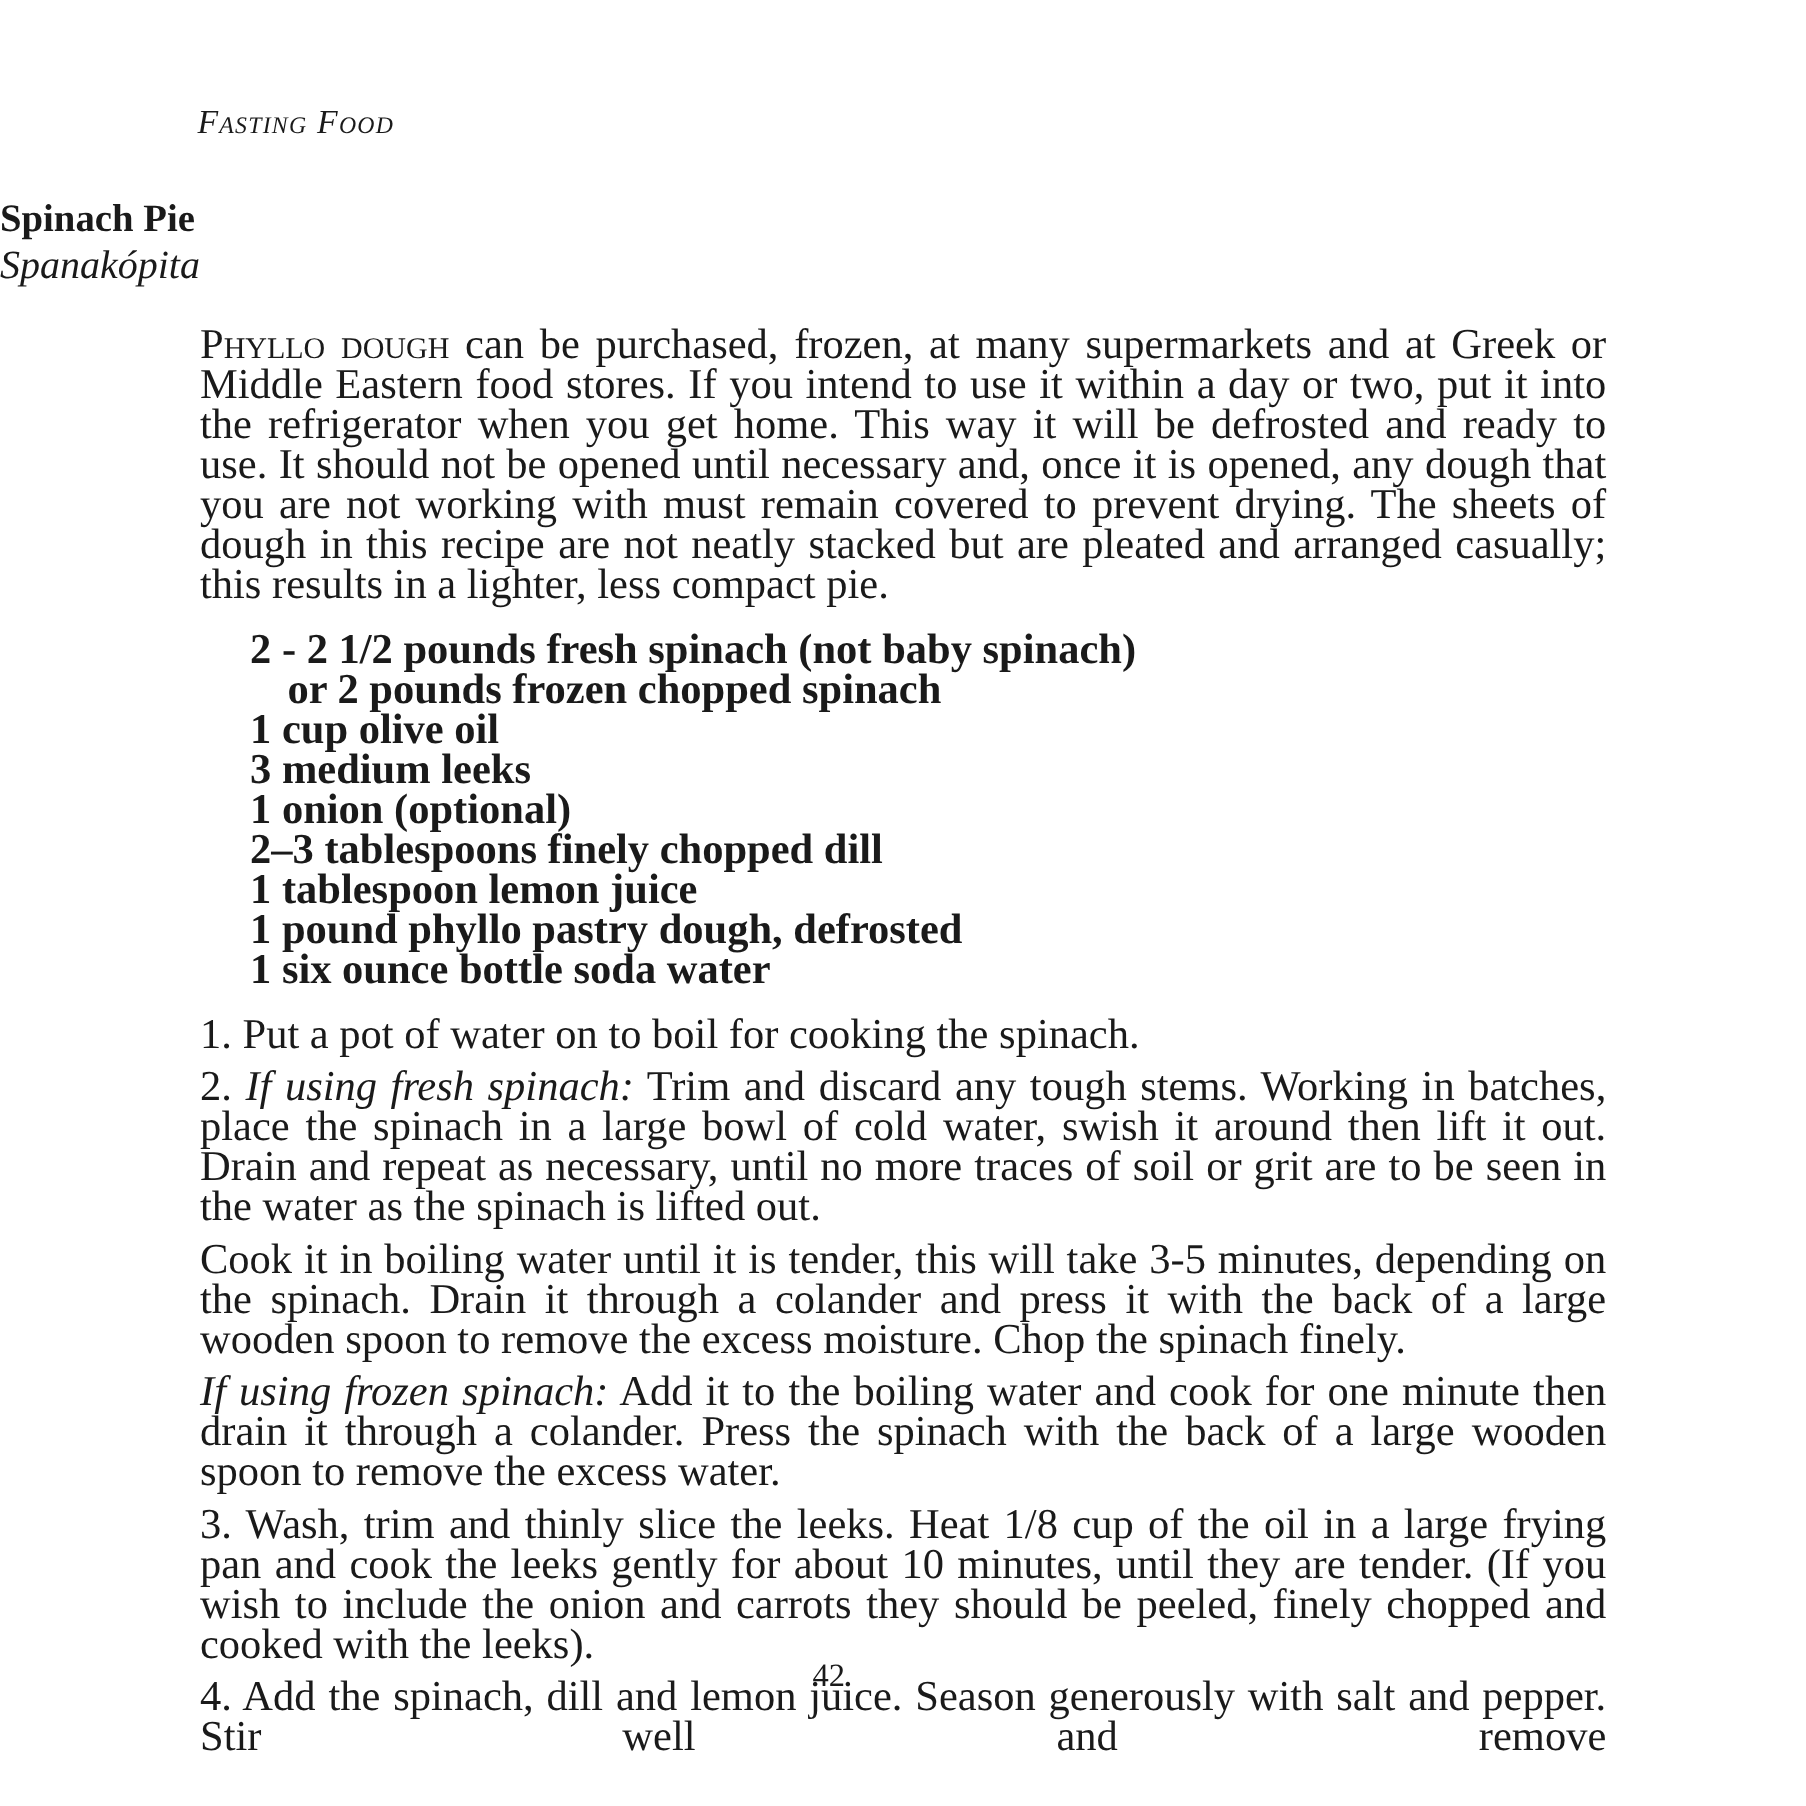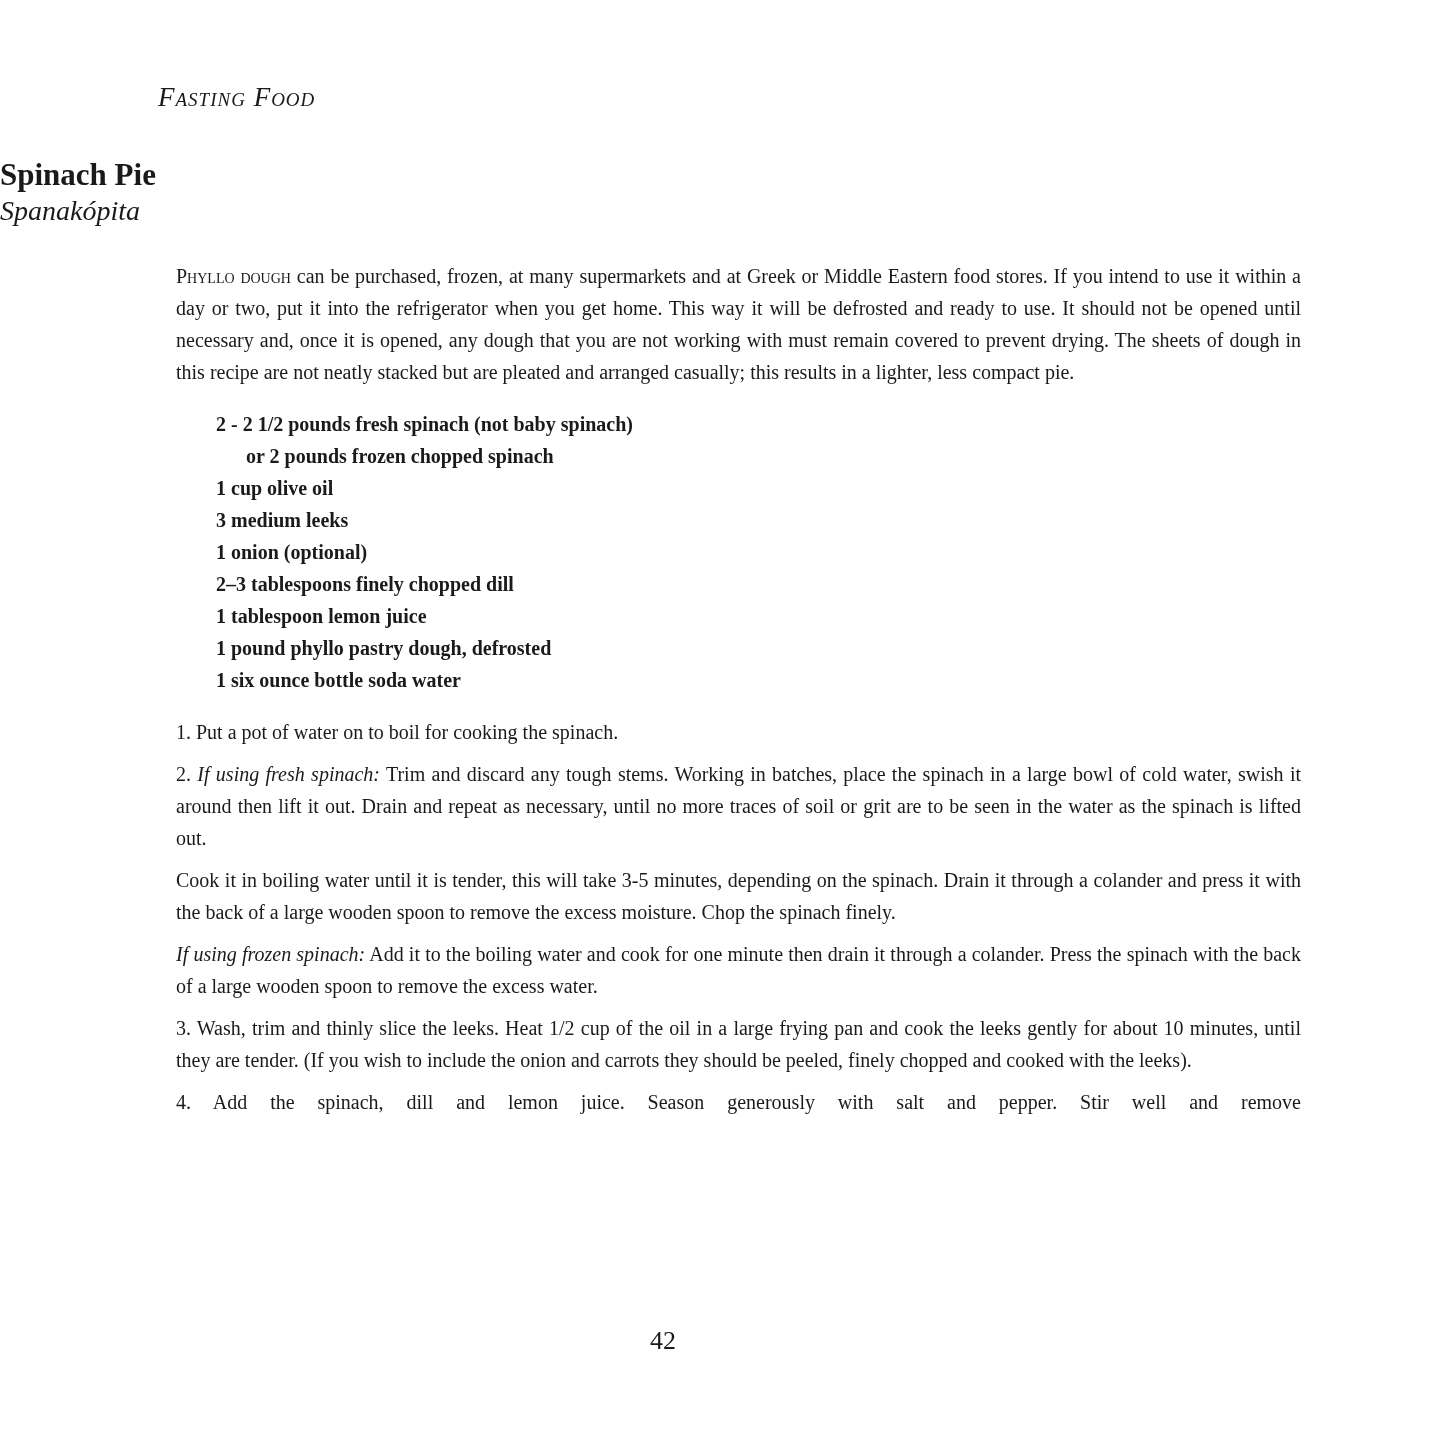--- a/index.html
+++ b/index.html
@@ -32,33 +32,32 @@
       top: 156px;
       text-align: left;
     }
     .recipe-title {
       font-size: 31px;
       font-weight: bold;
       margin: 0;
       line-height: 38px;
     }
     .recipe-subtitle {
-      font-size: 28px;
+      font-size: 32px;
       font-style: italic;
       margin: 2px 0 0 0;
       line-height: 30px;
     }
     .content {
       position: absolute;
       left: 160px;
       width: 1125px;
       top: 260px;
-      font-size: 20px;
+      font-size: 34px;
       line-height: 32px;
-      margin-left: 16px;
     }
     .intro {
       margin: 0;
       text-align: justify;
       text-align-last: left;
     }
     .intro .smallcaps {
       font-variant: small-caps;
     }
     .ingredients {
@@ -122,18 +121,18 @@
     <li>1 tablespoon lemon juice</li>
     <li>1 pound phyllo pastry dough, defrosted</li>
     <li>1 six ounce bottle soda water</li>
   </ul>
 
   <div class="steps">
     <p class="step"><span>1.</span><span> Put a pot of water on to boil for cooking the spinach.</span></p>
     <p class="step"><span>2.</span> <span class="lead">If using fresh spinach:</span><span> Trim and discard any tough stems. Working in batches, place the spinach in a large bowl of cold water, swish it around then lift it out. Drain and repeat as necessary, until no more traces of soil or grit are to be seen in the water as the spinach is lifted out.</span></p>
     <p class="step"><span>Cook it in boiling water until it is tender, this will take 3-5 minutes, depending on the spinach. Drain it through a colander and press it with the back of a large wooden spoon to remove the excess moisture. Chop the spinach finely.</span></p>
     <p class="step"><span class="lead">If using frozen spinach:</span><span> Add it to the boiling water and cook for one minute then drain it through a colander. Press the spinach with the back of a large wooden spoon to remove the excess water.</span></p>
-    <p class="step"><span>3.</span><span> Wash, trim and thinly slice the leeks. Heat 1/2 cup of the oil in a large frying pan and cook the leeks gently for about 10 minutes, until they are tender. (If you wish to include the onion and carrots they should be peeled, finely chopped and cooked with the leeks).</span></p>
+    <p class="step"><span>3.</span><span> Wash, trim and thinly slice the leeks. Heat 1/8 cup of the oil in a large frying pan and cook the leeks gently for about 10 minutes, until they are tender. (If you wish to include the onion and carrots they should be peeled, finely chopped and cooked with the leeks).</span></p>
     <p class="step last"><span>4.</span><span> Add the spinach, dill and lemon juice. Season generously with salt and pepper.  Stir well and remove</span></p>
   </div>
 </div>
 
 <div class="page-number">42</div>
 
 </body></html>

